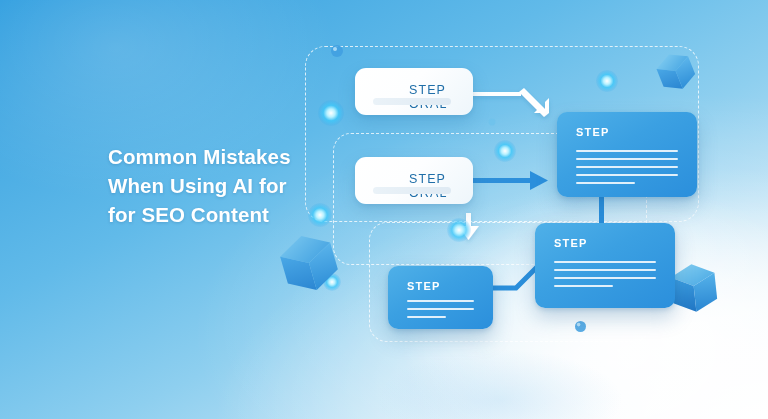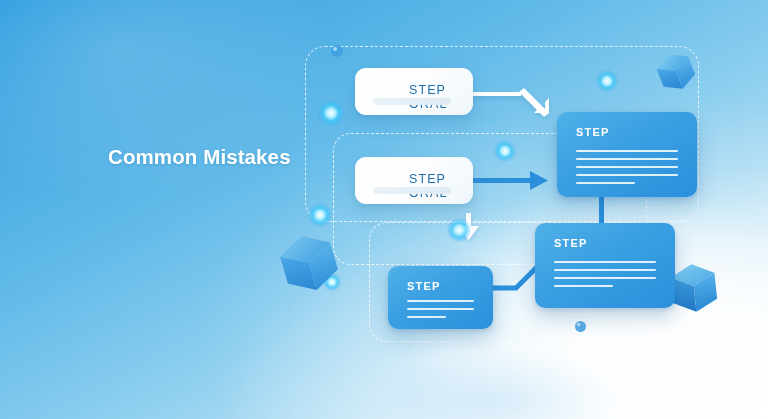--- a/index.html
+++ b/index.html
@@ -96,20 +96,22 @@
   <div class="sheen sheen-a"></div>
   <div class="sheen sheen-b"></div>
   <div class="sheen sheen-c"></div>
 
   <div class="dash dash-top"></div>
   <div class="dash dash-mid"></div>
   <div class="dash dash-bot"></div>
 
   <div class="title">
     <div>Common Mistakes</div>
+    <div>When Using AI for</div>
+    <div>for SEO Content</div>
   </div>
 
   <svg class="wire" viewBox="0 0 768 419">
     <defs>
       <linearGradient id="blueArrow" x1="0" y1="0" x2="1" y2="0">
         <stop offset="0" stop-color="#2f8fd8"></stop>
         <stop offset="1" stop-color="#2b8fdc"></stop>
       </linearGradient>
       <filter id="softsh" x="-50%" y="-50%" width="200%" height="200%">
         <feDropShadow dx="0" dy="2" stdDeviation="2" flood-color="#1b6ba5" flood-opacity="0.22"></feDropShadow>

